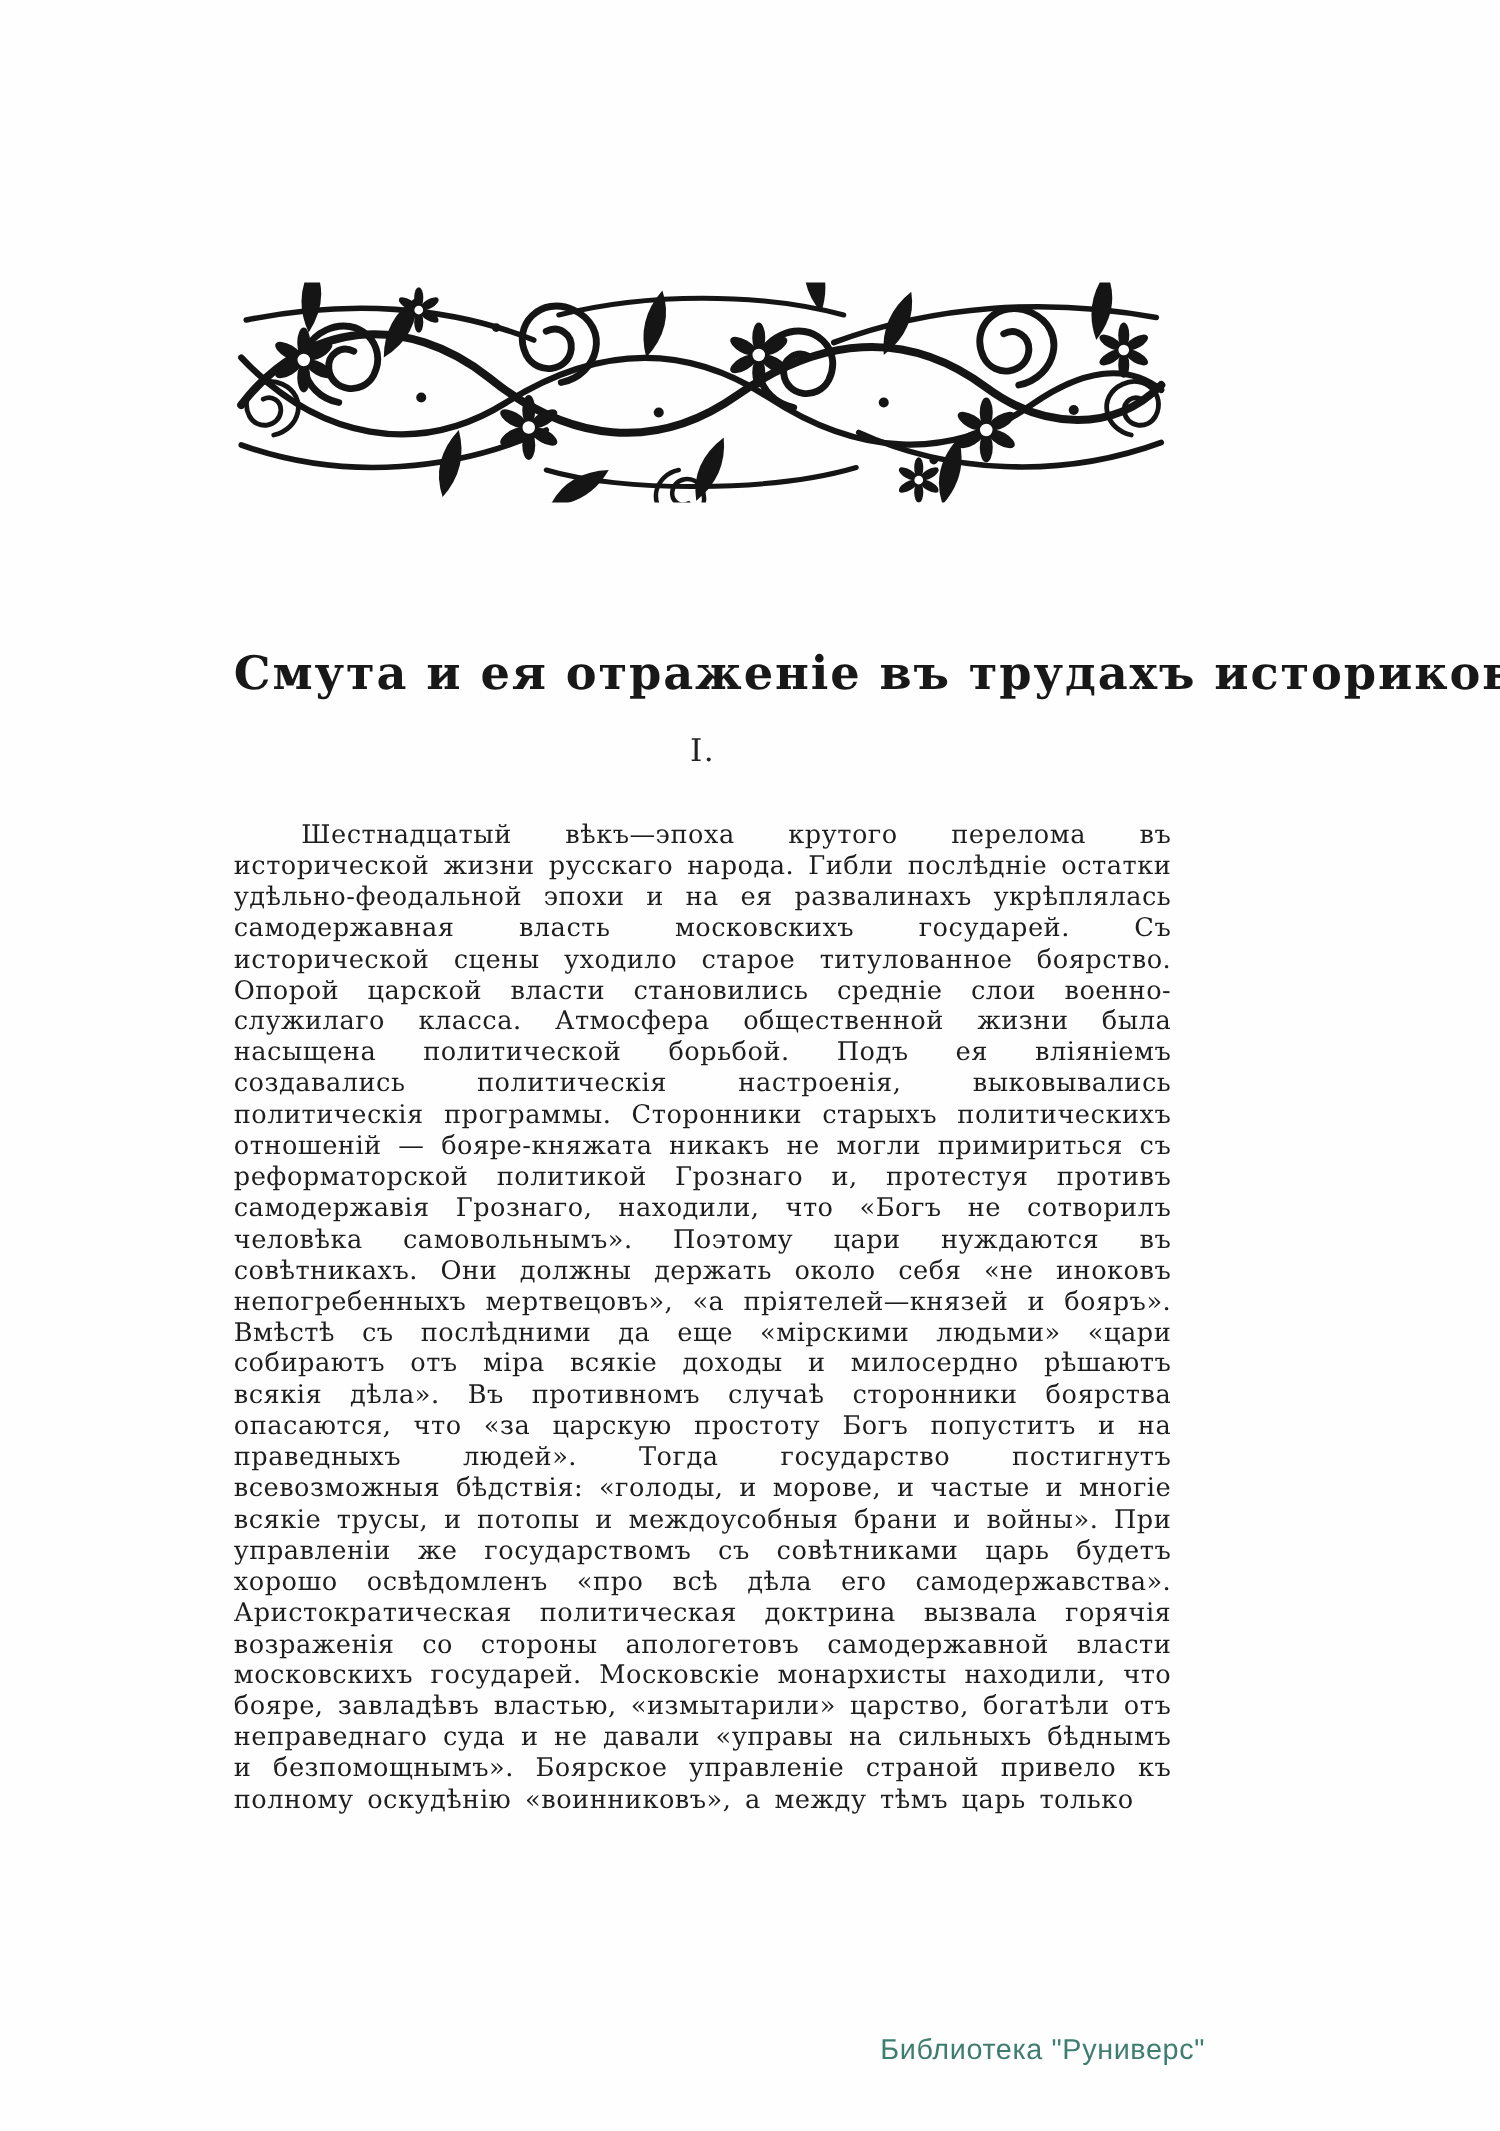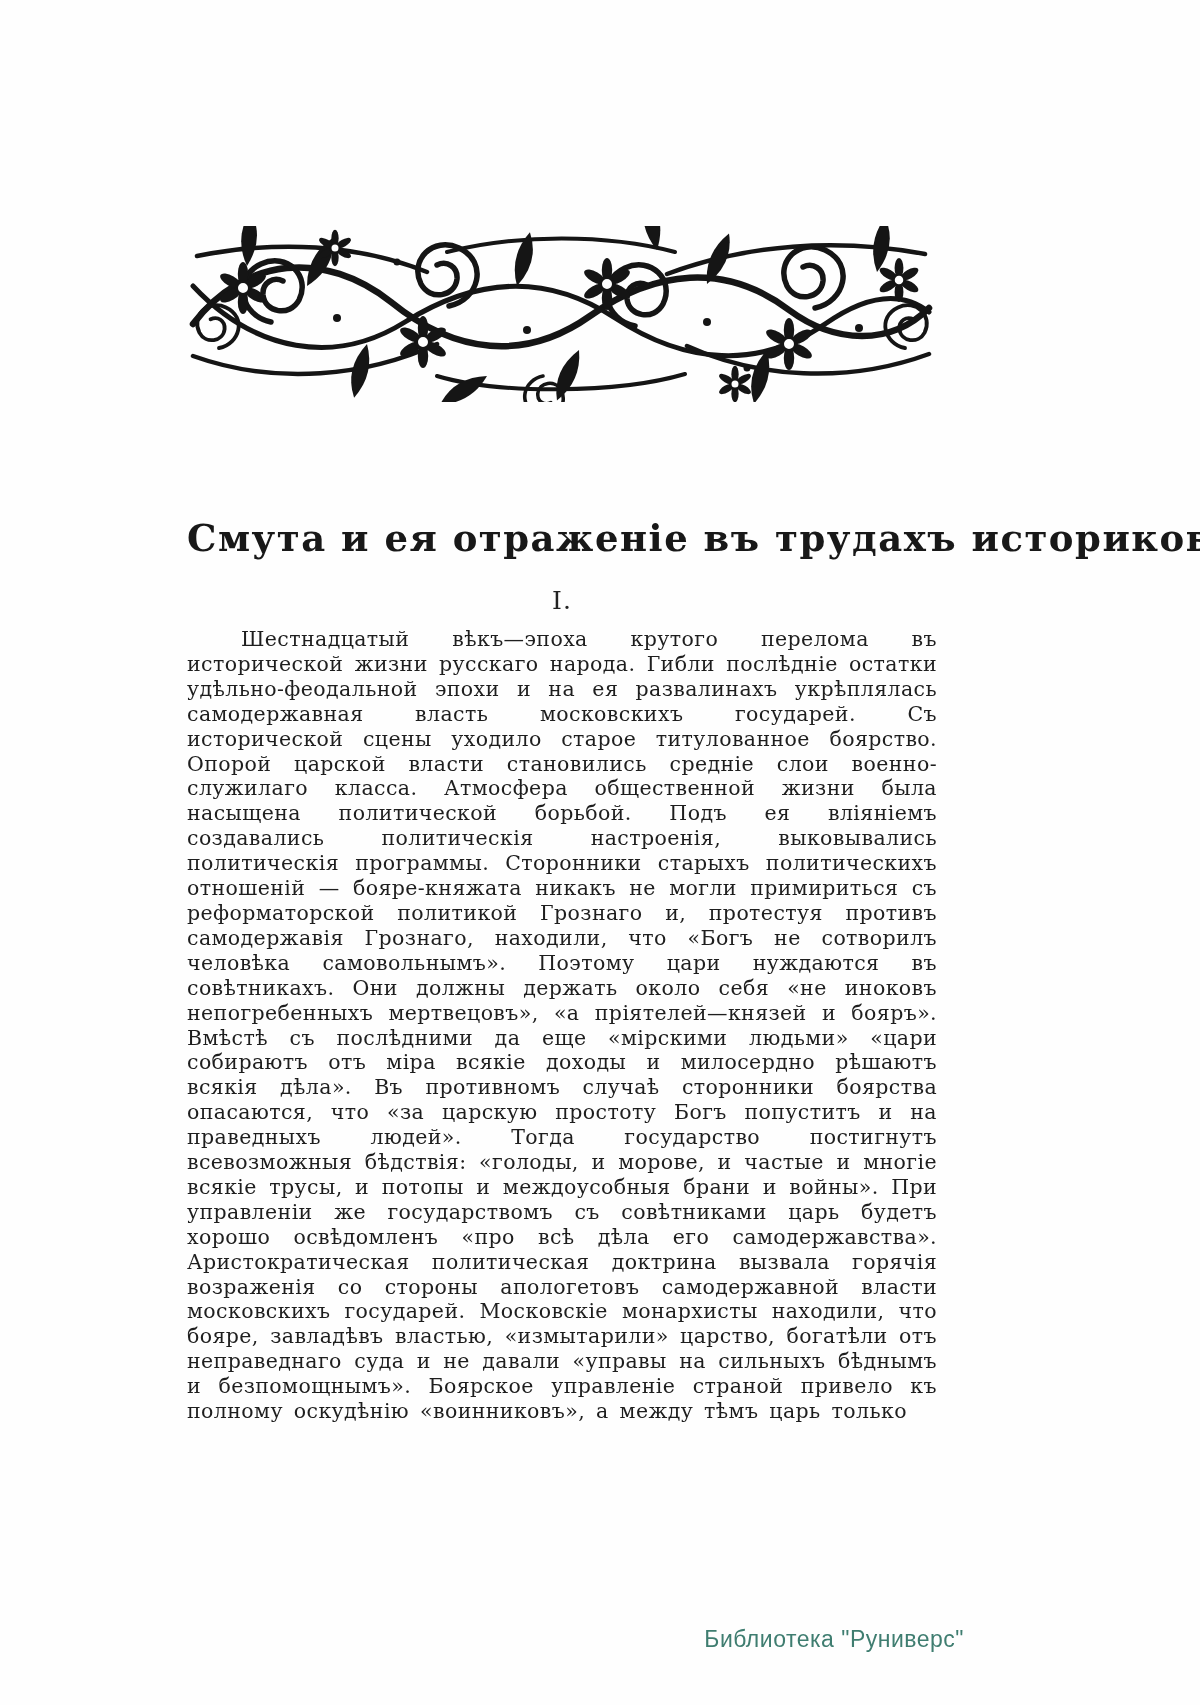--- a/index.html
+++ b/index.html
@@ -35,21 +35,21 @@
     color: #181818;
   }
   .section-number {
     margin-top: 26px;
     text-align: center;
     font-size: 25px;
     letter-spacing: 1px;
     color: #222;
   }
   .body-paragraph {
-    margin-top: 12px;
+    margin-top: 40px;
     font-size: 20.5px;
     line-height: 24.9px;
     text-align: justify;
     text-indent: 54px;
     letter-spacing: 0.4px;
     word-spacing: 4px;
     color: #1e1e1e;
   }
   .watermark {
     position: absolute;

